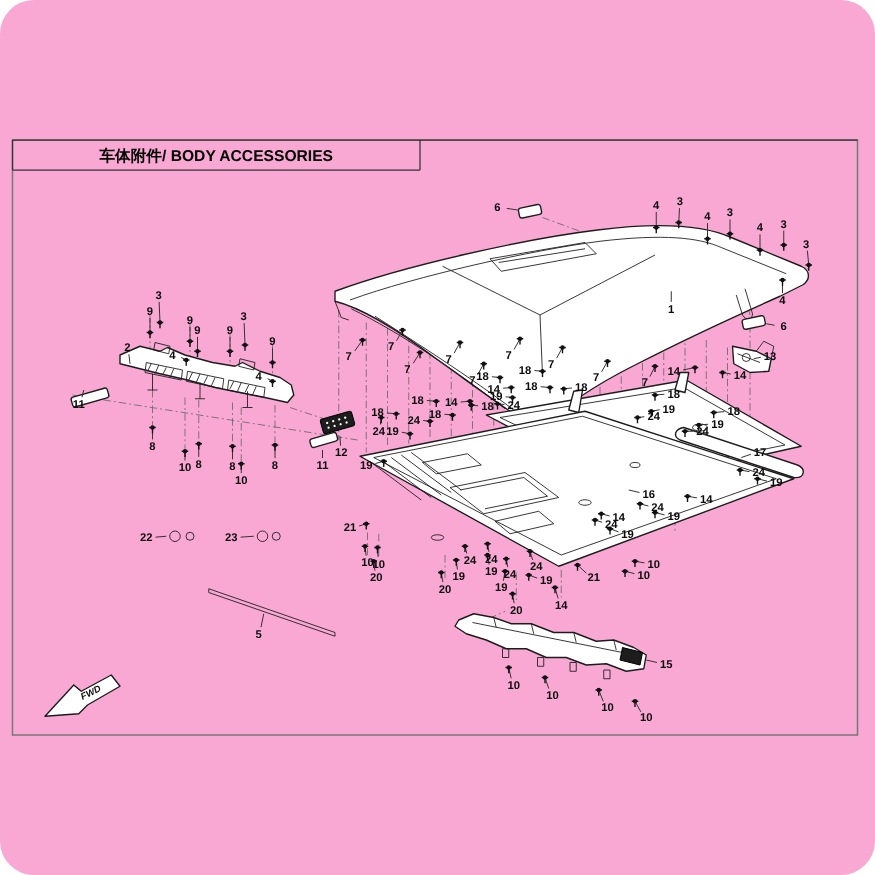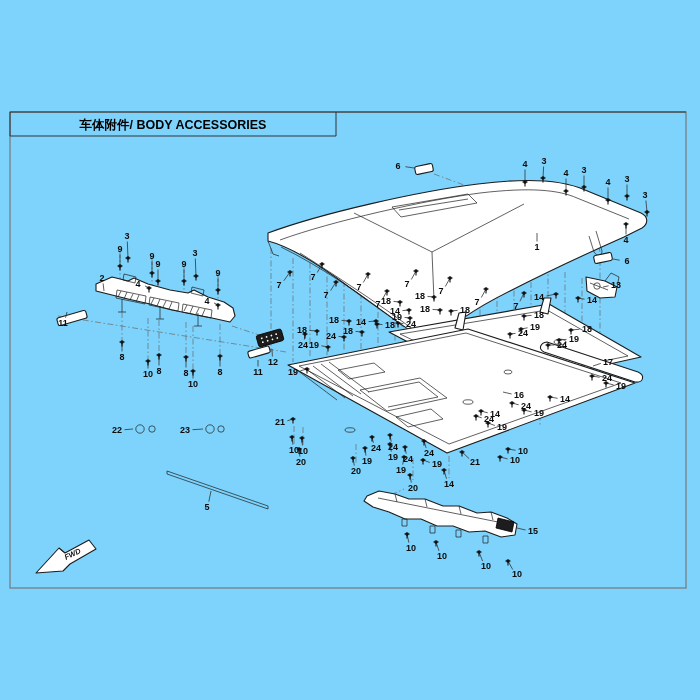--- a/index.html
+++ b/index.html
@@ -1,17 +1,17 @@
 <!DOCTYPE html>
 <html><head>
 <meta charset="utf-8">
 <style>
   html,body{margin:0;padding:0;background:#fff;}
-  #page{position:relative;width:700px;height:700px;background:#7dd3fc;overflow:hidden;
-        font-family:"Liberation Sans", sans-serif;}
+  #page{position:relative;width:700px;height:700px;background:#f9a8d4;overflow:hidden;
+        font-family:"Liberation Sans", sans-serif;border-radius:27px;}
   svg{position:absolute;left:0;top:0;}
   .frame{fill:none;stroke:#777;stroke-width:1.2;}
   .tbox{stroke:#333;stroke-width:1;}
   .part{fill:#ffffff;stroke:#1c1c1c;stroke-width:1.1;stroke-linejoin:round;}
   .part-thin{fill:none;stroke:#1c1c1c;stroke-width:0.7;stroke-linejoin:round;}
   .dark{fill:#1d1d1d;stroke:#000;stroke-width:0.8;}
   .cline{stroke:#6a6a6a;stroke-width:0.7;stroke-dasharray:6 2.5 1.5 2.5;fill:none;}
   .leader{stroke:#333;stroke-width:0.8;fill:none;}
   .screw{stroke:#111;stroke-width:1.1;fill:#111;}
   .callout{font:bold 9px "Liberation Sans",sans-serif;fill:#0c0c0c;text-anchor:middle;}

